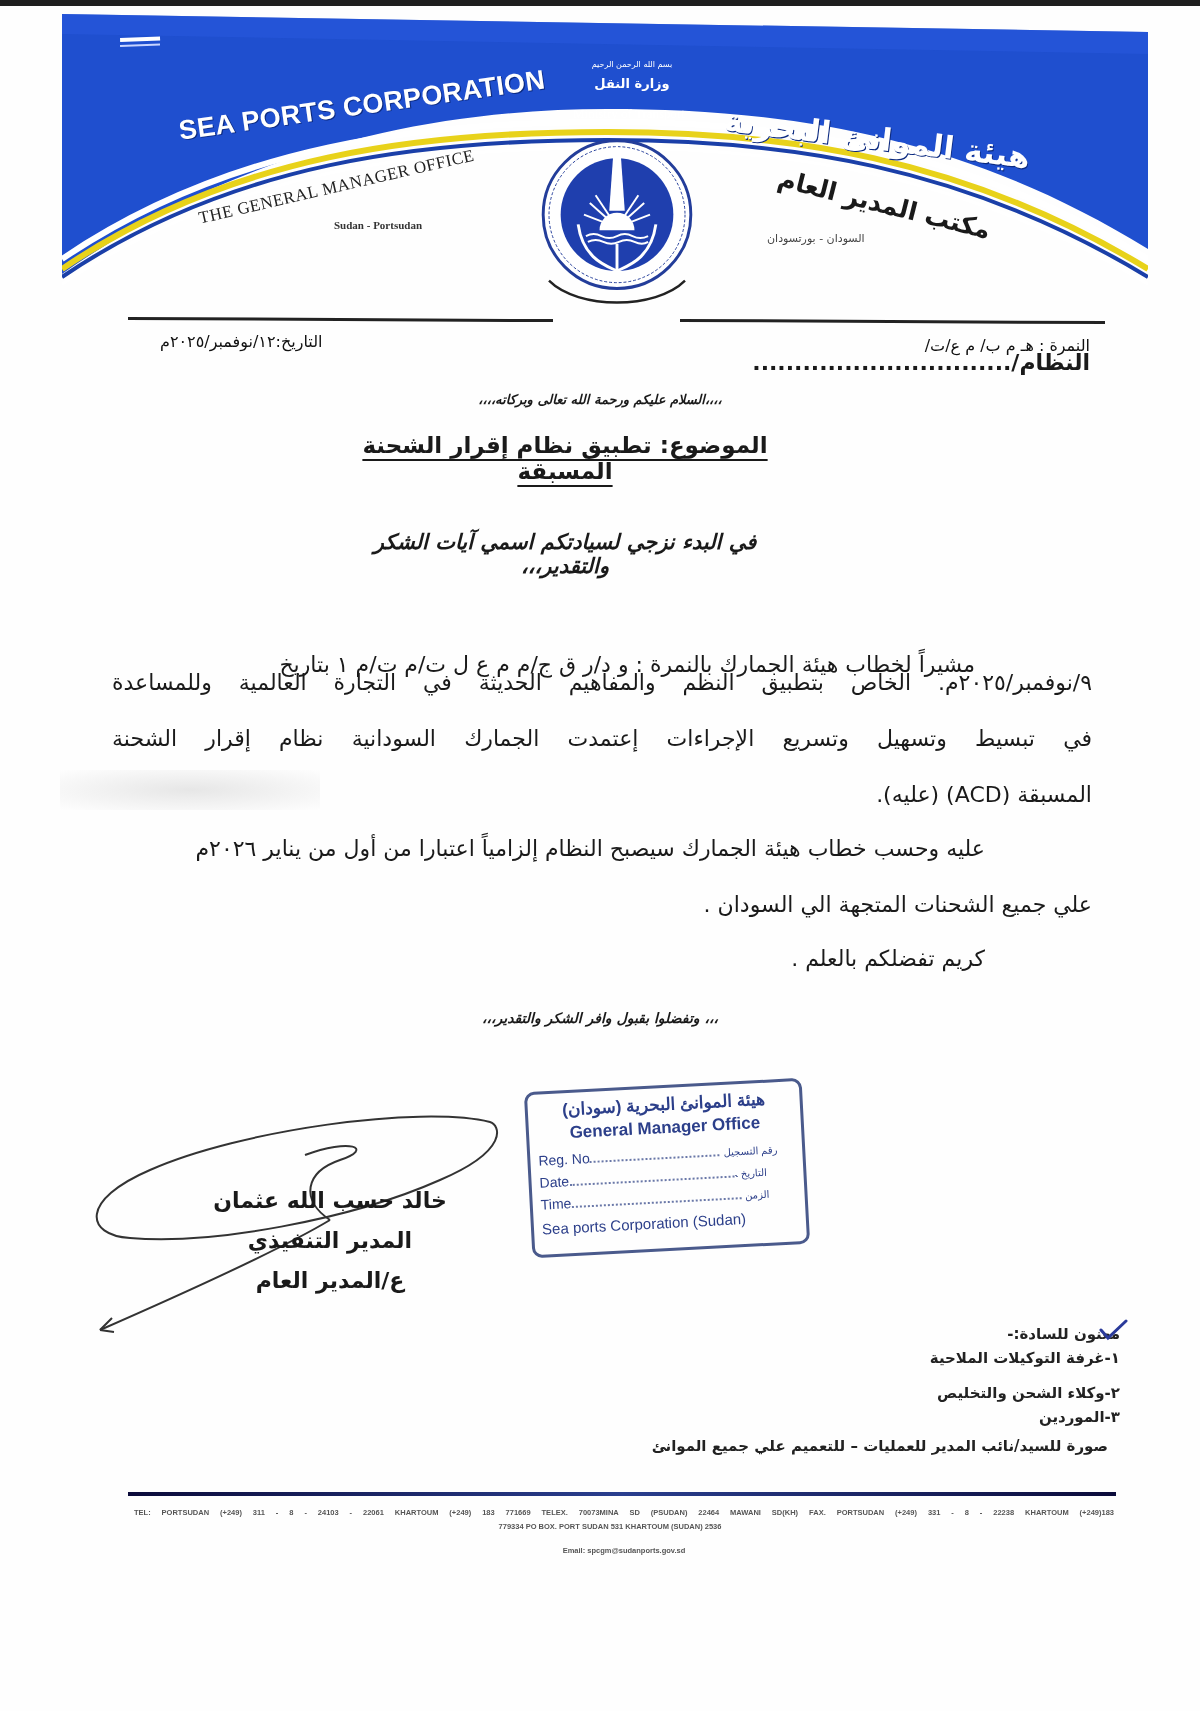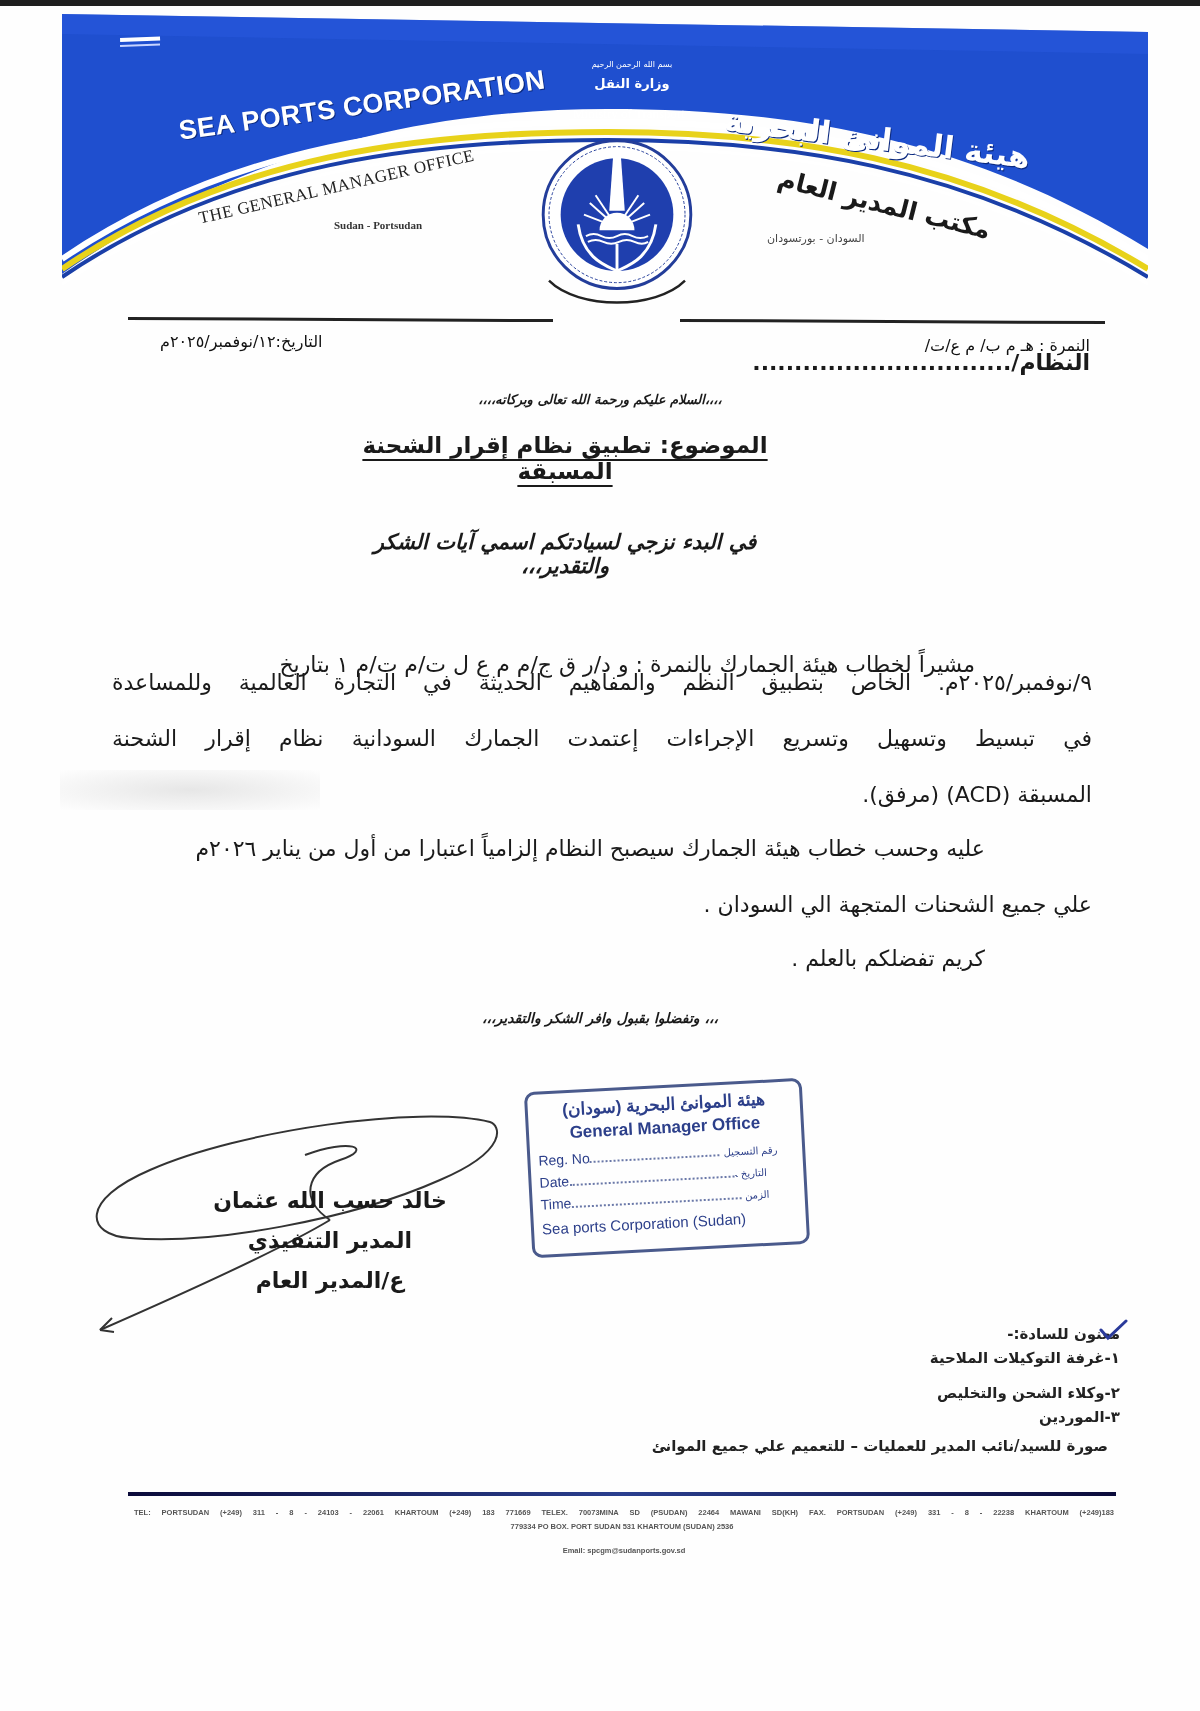--- a/index.html
+++ b/index.html
@@ -120,21 +120,21 @@
 
 <div class="abs rtl small-calli" style="left:400px; top:392px; width:400px; text-align:center;">،،،،السلام عليكم ورحمة الله تعالى وبركاته،،،،</div>
 
 <div class="abs rtl subject" style="left:330px; top:432px; width:470px; text-align:center;">الموضوع: تطبيق نظام إقرار الشحنة المسبقة</div>
 
 <div class="abs rtl calli" style="left:330px; top:530px; width:470px; text-align:center;">في البدء نزجي لسيادتكم اسمي آيات الشكر والتقدير،،،</div>
 
 <div class="abs rtl body-line" style="right:225px; top:612px;margin-top:40px;">مشيراً لخطاب هيئة الجمارك بالنمرة : و د/ر ق ج/م م ع ل ت/م ت/م ١ بتاريخ</div>
 <div class="abs rtl body-line" style="right:108px; top:670px; width:980px; text-align:justify; text-align-last:justify;">٩/نوفمبر/٢٠٢٥م. الخاص بتطبيق النظم والمفاهيم الحديثة في التجارة العالمية وللمساعدة</div>
 <div class="abs rtl body-line" style="right:108px; top:726px; width:980px; text-align:justify; text-align-last:justify;">في تبسيط وتسهيل وتسريع الإجراءات إعتمدت الجمارك السودانية نظام إقرار الشحنة</div>
-<div class="abs rtl body-line" style="right:108px; top:782px;">المسبقة (ACD) (مرفق).</div>
+<div class="abs rtl body-line" style="right:108px; top:782px;">المسبقة (ACD) (عليه).</div>
 <div class="abs rtl body-line" style="right:215px; top:836px;">عليه وحسب خطاب هيئة الجمارك سيصبح النظام إلزامياً اعتبارا من أول من يناير ٢٠٢٦م</div>
 <div class="abs rtl body-line" style="right:108px; top:892px;">علي جميع الشحنات المتجهة الي السودان .</div>
 <div class="abs rtl body-line" style="right:215px; top:946px;">كريم تفضلكم بالعلم .</div>
 
 <div class="abs rtl small-calli" style="left:400px; top:1010px; width:400px; text-align:center; font-size:14px;">،،، وتفضلوا بقبول وافر الشكر والتقدير،،،</div>
 
 <div class="scan-smudge" style="left:60px; top:770px; width:260px; height:40px;"></div>
 
 <div class="stamp">
   <div class="row rtl" style="top:6px; text-align:center; font-weight:bold; font-size:17px;">هيئة الموانئ البحرية (سودان)</div>
@@ -171,14 +171,14 @@
   <div class="cc" style="margin-top:6px;">٣-الموردين</div>
 </div>
 <svg class="abs" width="30" height="24" viewBox="0 0 30 24" style="left:1098px; top:1318px;">
   <path d="M3,12 L10,20 L28,3" fill="none" stroke="#2a3a9a" stroke-width="3" stroke-linecap="round"></path>
 </svg>
 
 <div class="abs rtl copy-line" style="right:92px; top:1437px;">صورة للسيد/نائب المدير للعمليات – للتعميم علي جميع الموانئ</div>
 
 <div class="footer-line"></div>
 <div class="abs footer-text" style="left:134px; top:1508px; width:980px; text-align:justify; text-align-last:justify; overflow:hidden;">TEL: PORTSUDAN (+249) 311 - 8 - 24103 - 22061 KHARTOUM (+249) 183 771669  TELEX. 70073MINA SD (PSUDAN) 22464 MAWANI SD(KH) FAX. PORTSUDAN (+249) 331 - 8 - 22238  KHARTOUM (+249)183</div>
-<div class="abs footer-text" style="left:132px; top:1522px; width:980px; text-align:center;">779334 PO BOX. PORT SUDAN 531 KHARTOUM (SUDAN) 2536</div>
+<div class="abs footer-text" style="left:120px; top:1522px; width:980px; text-align:center;">779334 PO BOX. PORT SUDAN 531 KHARTOUM (SUDAN) 2536</div>
 <div class="abs footer-text" style="left:134px; top:1546px; width:980px; text-align:center;">Email: spcgm@sudanports.gov.sd</div>
 
 </body></html>

